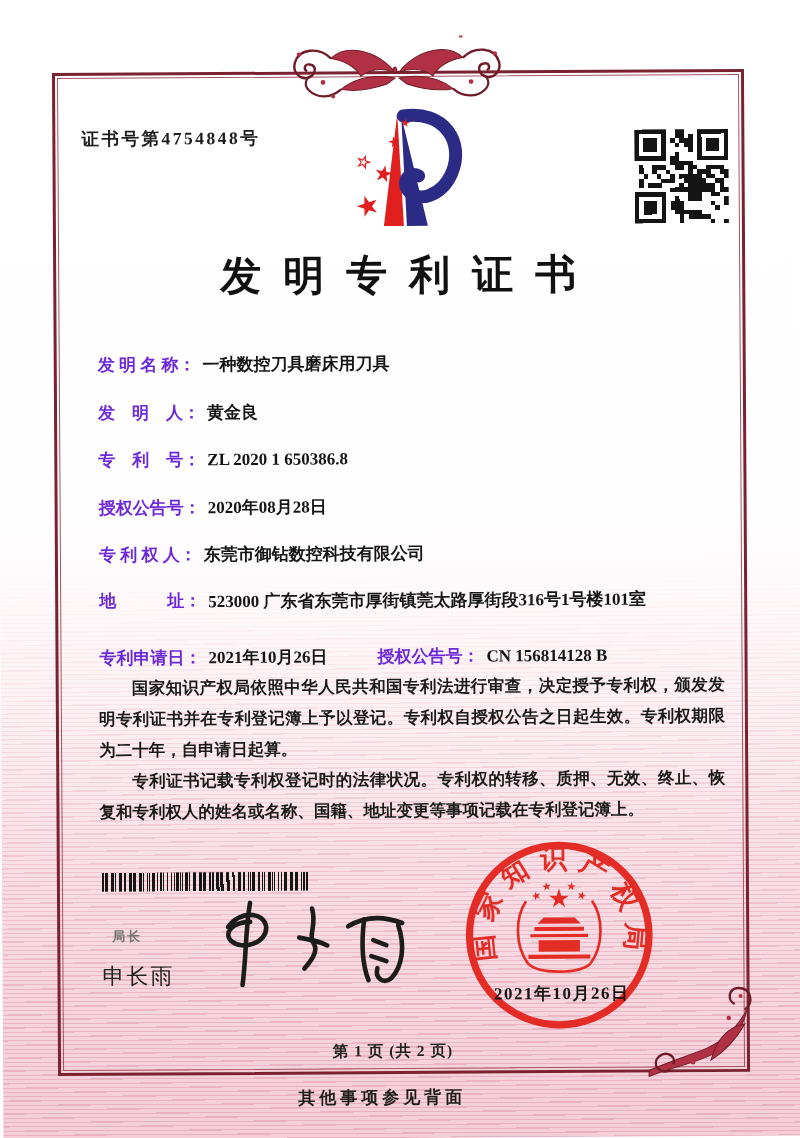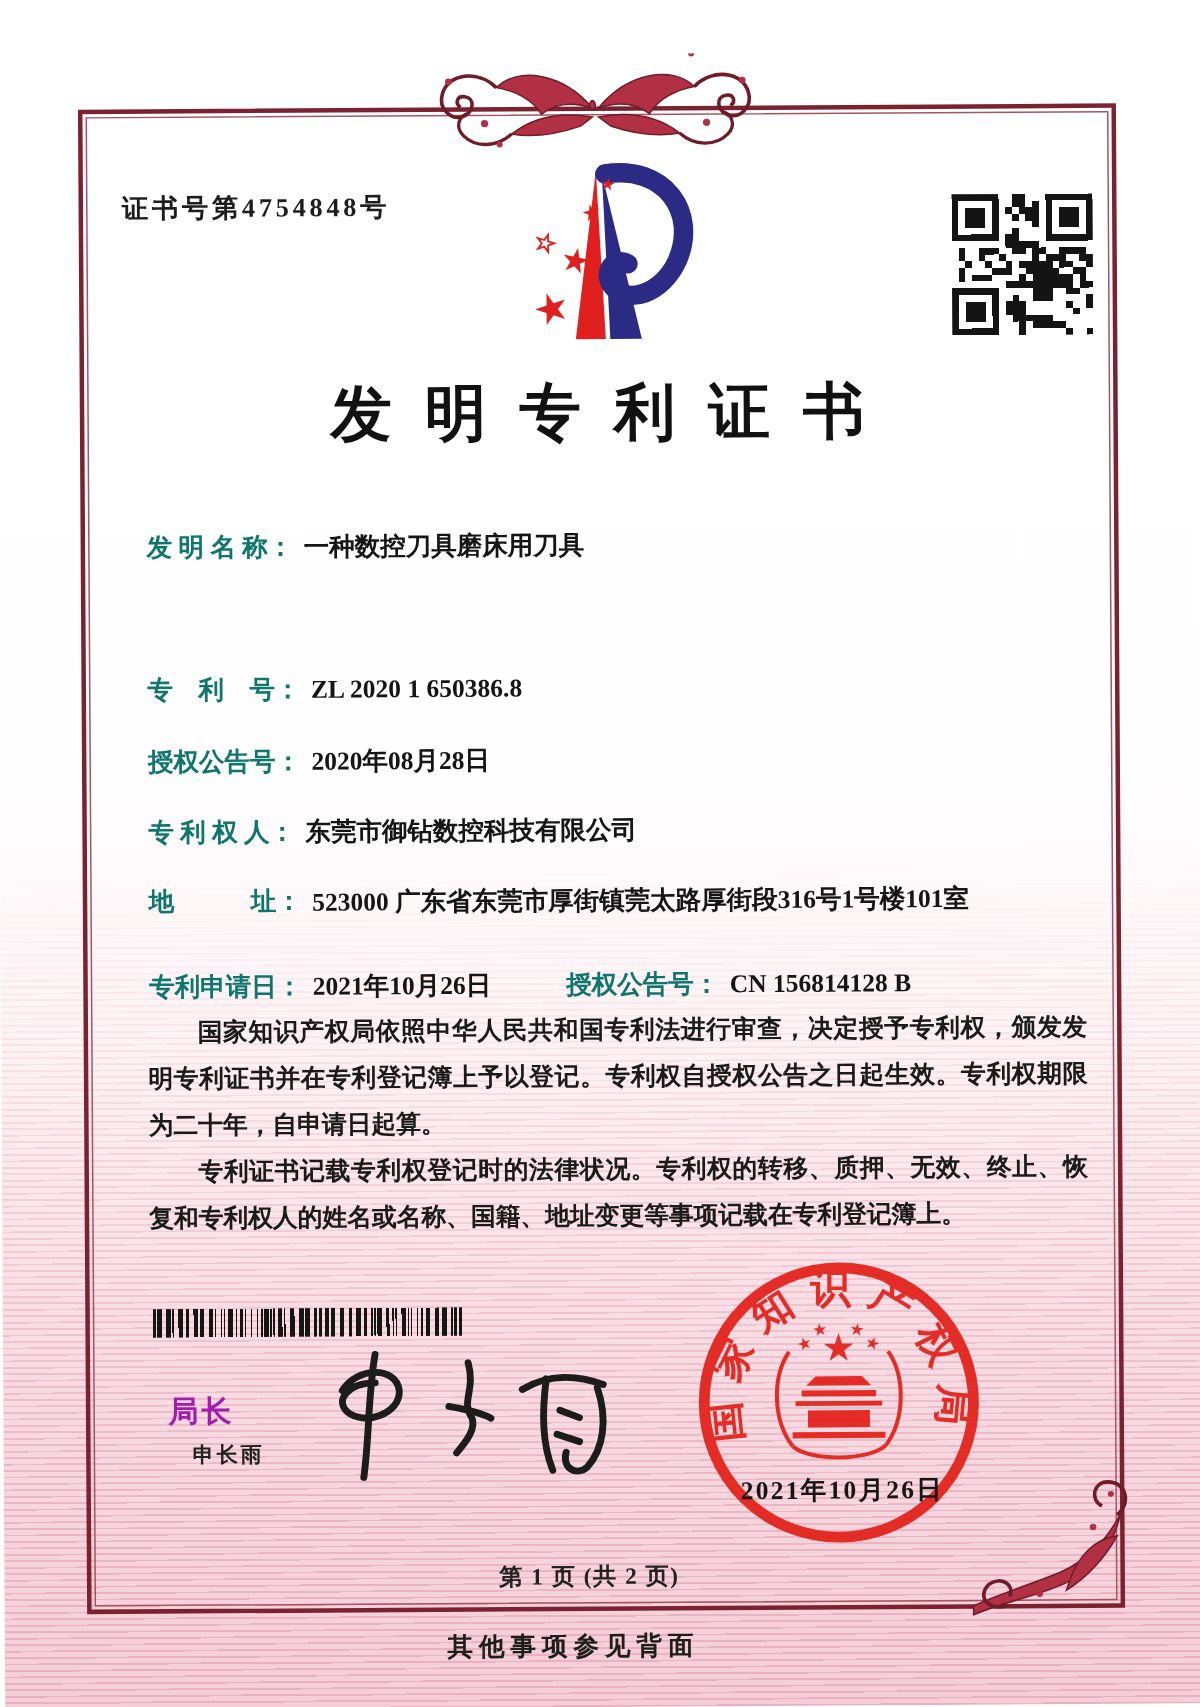--- a/index.html
+++ b/index.html
@@ -23,36 +23,36 @@
   .ornament-top{position:absolute;left:278px;top:36px;width:244px;height:66px;z-index:4;}
   .ornament-corner{position:absolute;right:44px;bottom:52px;width:118px;height:118px;z-index:4;}
   
   .cert-number{position:absolute;left:84px;top:125px;font-size:17.5px;font-weight:600;color:#1d1d1d;letter-spacing:2.5px;}
   .logo{position:absolute;left:340px;top:100px;width:132px;height:138px;}
   .qr{position:absolute;left:637px;top:131px;width:94px;height:94px;}
   .title{position:absolute;left:0;right:0;top:248px;text-align:center;
     font-size:41px;font-weight:700;color:#111;letter-spacing:22px;text-indent:22px;}
   
   .field-row{position:absolute;left:99px;font-size:17px;font-weight:700;color:#151515;white-space:nowrap;}
-  .field-label{display:inline-block;color:#0f766e;}
+  .field-label{display:inline-block;color:#6d28d9;}
   .field-value{margin-left:7px;}
   .row-name{top:352px}.row-inventor{top:400px}.row-patno{top:447px}
   .row-filing{top:495px}.row-patentee{top:542px}
   .row-address{top:588px;white-space:normal;display:flex;align-items:flex-start;}
   .row-address .field-value{display:inline-block;width:523px;line-height:26px;white-space:normal;}
   .row-grant{top:645px;display:flex;}
   .pair2{margin-left:50px;}
   
   .paragraphs{position:absolute;left:98px;top:671px;width:626px;
     font-size:16.5px;line-height:31px;font-weight:600;color:#1a1a1a;text-align:justify;}
   .paragraphs p{margin:0;text-indent:2em;}
   .barcode{position:absolute;left:100px;top:871px;width:207px;height:19px;}
   
-  .signer-title{position:absolute;left:110px;top:926px;font-size:20px;font-weight:700;color:#a21caf;letter-spacing:2px;}
-  .signer-name{position:absolute;left:126px;top:960px;font-size:14px;font-weight:700;color:#222;letter-spacing:2px;}
+  .signer-title{position:absolute;left:110px;top:926px;font-size:13px;font-weight:700;color:#737373;letter-spacing:2px;}
+  .signer-name{position:absolute;left:100px;top:960px;font-size:22px;font-weight:400;color:#222;letter-spacing:2px;}
   .signature{position:absolute;left:212px;top:890px;width:222px;height:102px;}
   .seal{position:absolute;left:459px;top:838px;width:196px;height:196px;opacity:.95;}
   .seal-date{position:absolute;left:478px;top:983px;width:162px;text-align:center;
     font-size:17px;font-weight:700;color:#161616;letter-spacing:1.5px;z-index:5;}
   .page-info{position:absolute;left:0;right:20px;top:1041px;text-align:center;
     font-size:15.5px;font-weight:600;color:#222;letter-spacing:1px;}
   .footer-note{position:absolute;left:295px;top:1086px;font-size:17px;font-weight:600;
     color:#1d1d1d;letter-spacing:4px;}
   svg{display:block;}
 </style>
@@ -257,20 +257,23 @@
         <path fill-rule="evenodd" d="M0 14h7v7h-7z M1 15v5h5v-5z"></path>
         <rect x="2" y="16" width="3" height="3"></rect>
       </g>
     </svg>
 
   <div class="title">发明专利证书</div>
 
   <div class="field-row row-name">
     <span class="field-label">发 明 名 称：</span><span class="field-value">一种数控刀具磨床用刀具</span>
   </div>
+  <div class="field-row row-inventor">
+    <span class="field-label">发　明　人：</span><span class="field-value">黄金良</span>
+  </div>
   <div class="field-row row-patno">
     <span class="field-label">专　利　号：</span><span class="field-value">ZL 2020 1 650386.8</span>
   </div>
   <div class="field-row row-filing">
     <span class="field-label">授权公告号：</span><span class="field-value">2020年08月28日</span>
   </div>
   <div class="field-row row-patentee">
     <span class="field-label">专 利 权 人：</span><span class="field-value">东莞市御钻数控科技有限公司</span>
   </div>
   <div class="field-row row-address">

